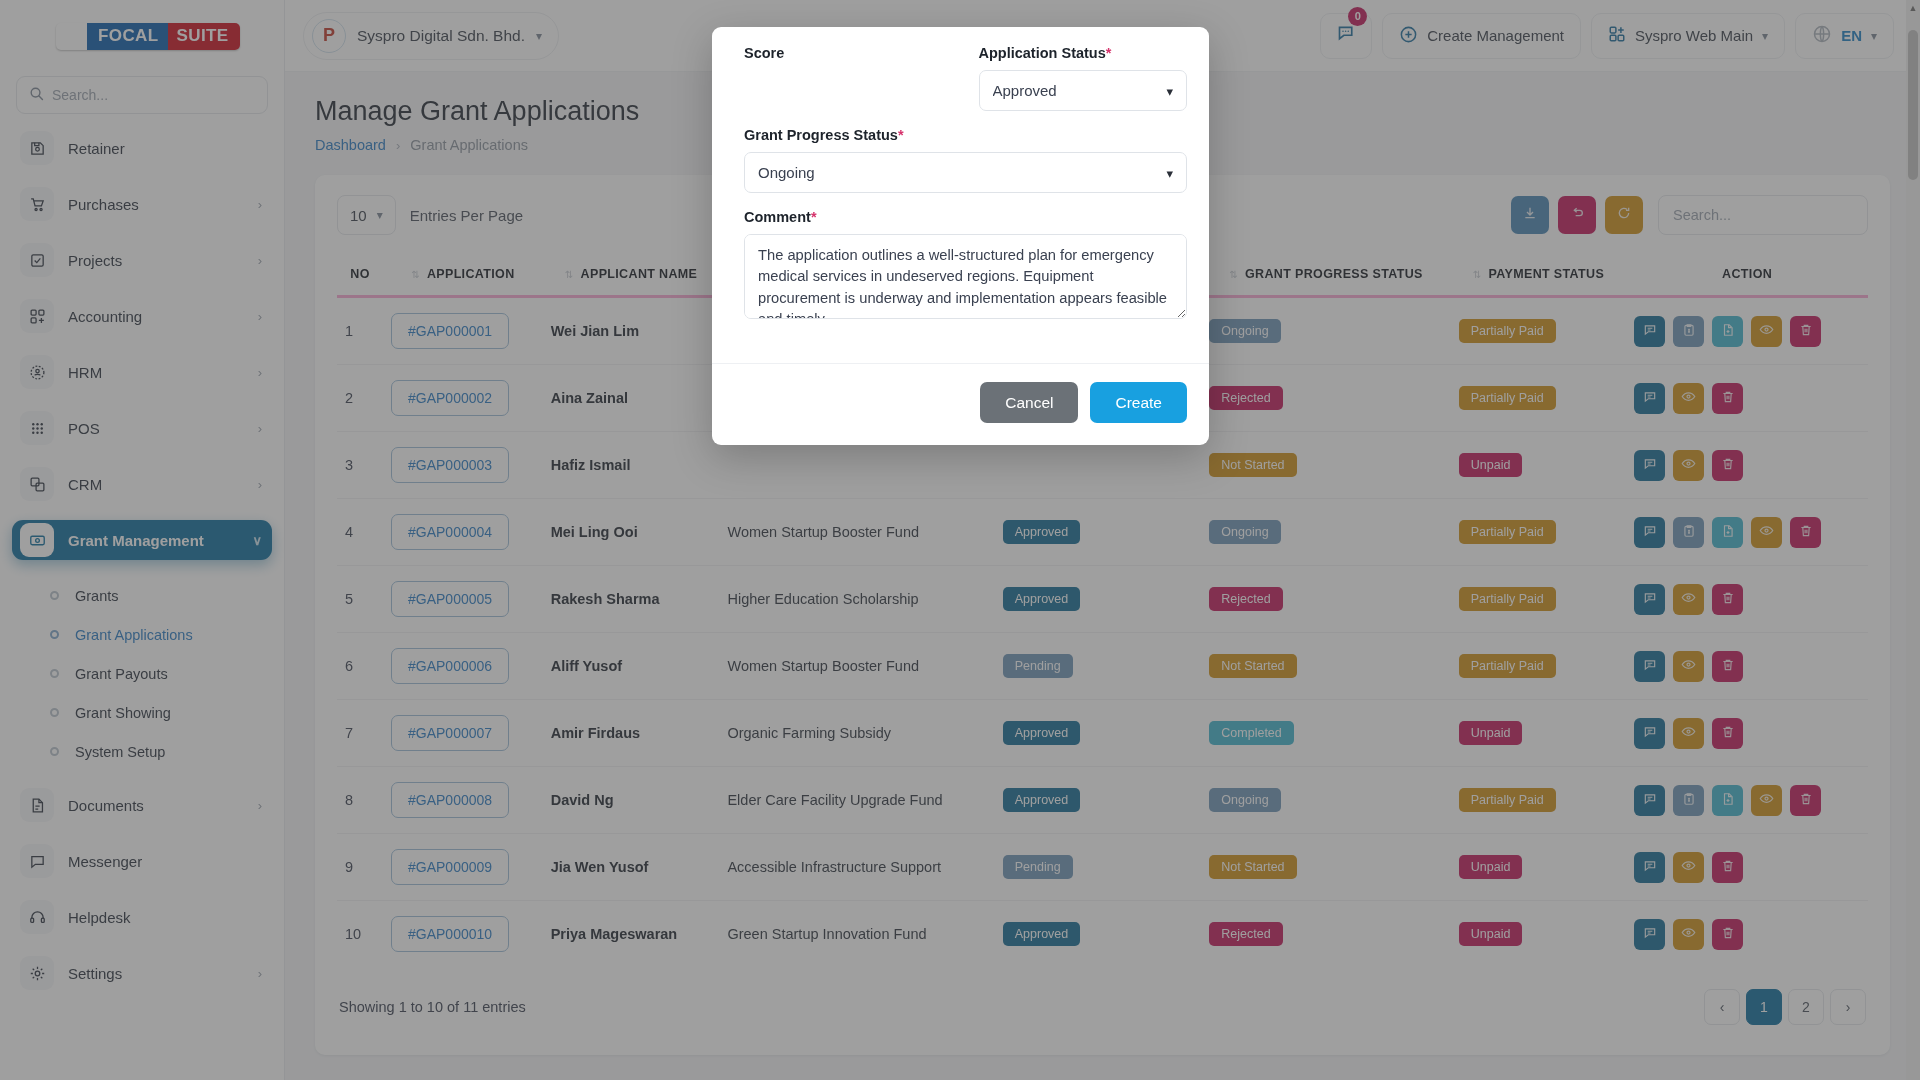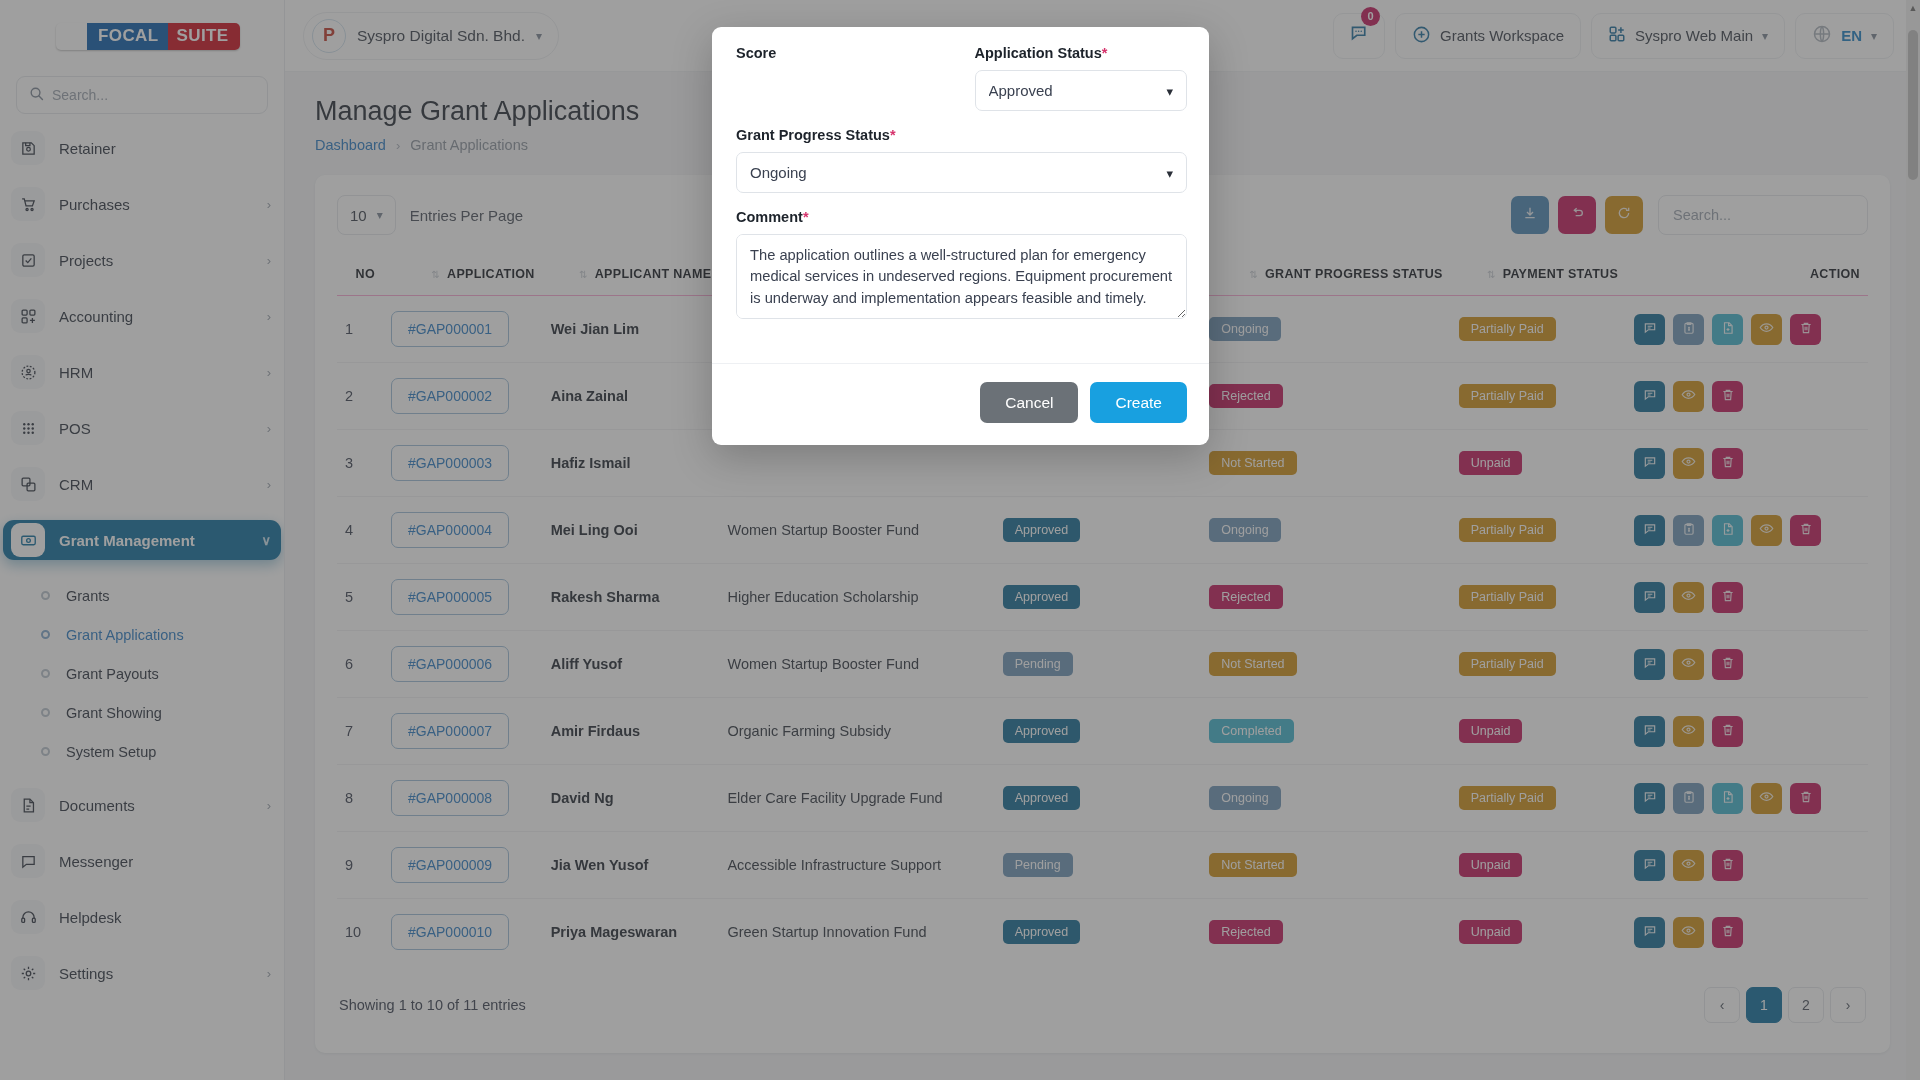--- a/index.html
+++ b/index.html
@@ -30,21 +30,21 @@
     margin: 4px 16px 14px 16px; height: 38px; border: 1px solid #e3e6ea;
     border-radius: 9px; display: flex; align-items: center; gap: 8px; padding: 0 12px;
     background: #fff;
   }
   .side-search input {
     border: none; outline: none; font-size: 14px; color: #3b4252;
     font-family: "Liberation Sans", sans-serif; width: 100%; background: transparent;
   }
   .side-search input::placeholder { color: #9aa2ad; }
 
-  .nav { flex: 1; overflow: hidden; padding: 0 3px; }
+  .nav { flex: 1; overflow: hidden; padding: 0 12px; }
   .nav-item {
     display: flex; align-items: center; gap: 14px; height: 40px;
     padding: 0 10px 0 8px; margin-bottom: 16px; border-radius: 11px;
     color: #2c3440; font-size: 15px; cursor: pointer; position: relative;
   }
   .nav-item .ico {
     width: 34px; height: 34px; min-width: 34px; border-radius: 9px; background: #f5f6f8;
     display: flex; align-items: center; justify-content: center;
   }
   .nav-item .lbl { flex: 1; }
@@ -129,22 +129,22 @@
   .sq-orange { background: #cf9017; }
   .tbl-search {
     width: 210px; height: 40px; border: 1px solid #e3e6ea; border-radius: 8px;
     padding: 0 14px; margin-left: 6px; font-size: 14.5px; color: #3b4252;
     font-family: "Liberation Sans", sans-serif; outline: none;
   }
   .tbl-search::placeholder { color: #9aa2ad; }
 
   table { width: 100%; border-collapse: collapse; }
   thead th {
-    text-align: right; font-size: 12.5px; color: #161b22; font-weight: 700;
-    letter-spacing: .35px; padding: 14px 8px; border-bottom: 1px solid #f9a8d4;
+    text-align: center; font-size: 12.5px; color: #161b22; font-weight: 700;
+    letter-spacing: .35px; padding: 14px 8px; border-bottom: 3px solid #f9a8d4;
     white-space: nowrap;
   }
   thead th .sort { color: #c3c8cf; font-size: 10px; margin-right: 7px; font-weight: 400; }
   tbody td { padding: 15px 8px; font-size: 14.5px; color: #2f3640; border-bottom: 1px solid #f0f1f3; vertical-align: middle; }
   tbody tr:last-child td { border-bottom: none; }
   .no-col { width: 46px; color: #3b4252; }
   .app-chip {
     display: inline-block; border: 1px solid #9dbdd8; border-radius: 7px;
     padding: 9px 16px; color: #2b7cc4; font-size: 14px; cursor: pointer; background: #fff;
   }
@@ -180,21 +180,21 @@
     position: absolute; left: 712px; top: 27px; width: 497px;
     background: #fff; border-radius: 9px; box-shadow: 0 12px 40px rgba(0,0,0,.22);
     overflow: hidden;
   }
   .modal-head {
     display: flex; align-items: center; padding: 20px 22px 19px 22px;
     border-bottom: 1px solid #eef0f3;
   }
   .modal-title { font-size: 19px; font-weight: 700; color: #1d232b; }
   .modal-x { margin-left: auto; color: #8d949d; font-size: 22px; cursor: pointer; line-height: 1; }
-  .modal-body { padding: 18px 22px 4px 24px; }
+  .modal-body { padding: 18px 22px 4px 32px; }
   .row2 { display: flex; gap: 26px; }
   .fg { margin-bottom: 16px; }
   .fg.half { width: 50%; }
   .flabel { font-size: 14.5px; font-weight: 700; color: #1d232b; margin-bottom: 9px; display: block; }
   .req { color: #d6336c; font-weight: 700; }
   .finput, .fselect {
     width: 100%; height: 41px; border: 1px solid #dfe3e8; border-radius: 7px;
     padding: 0 13px; font-size: 15px; color: #3a4150;
     font-family: "Liberation Sans", sans-serif; outline: none; background: #fff;
   }
@@ -438,21 +438,21 @@
         <span class="badge">0</span>
       </div>
 
       <div class="hdr-btn">
         <span>
           <svg width="19" height="19" viewBox="0 0 24 24" fill="none" stroke="#1d6e9e" stroke-width="1.9">
               <circle cx="12" cy="12" r="9"></circle>
               <path d="M12 8v8M8 12h8"></path>
             </svg>
         </span>
-        <span>Grants Workspace</span>
+        <span>Create Management</span>
       </div>
 
       <div class="hdr-btn">
         <span>
           <svg width="18" height="18" viewBox="0 0 24 24" fill="none" stroke="#1d6e9e" stroke-width="2">
               <rect x="3" y="3" width="7.5" height="7.5" rx="1.4"></rect>
               <rect x="3" y="13.5" width="7.5" height="7.5" rx="1.4"></rect>
               <rect x="13.5" y="13.5" width="7.5" height="7.5" rx="1.4"></rect>
               <path d="M17.2 3v7.5M13.5 6.7h7.5"></path>
             </svg>

